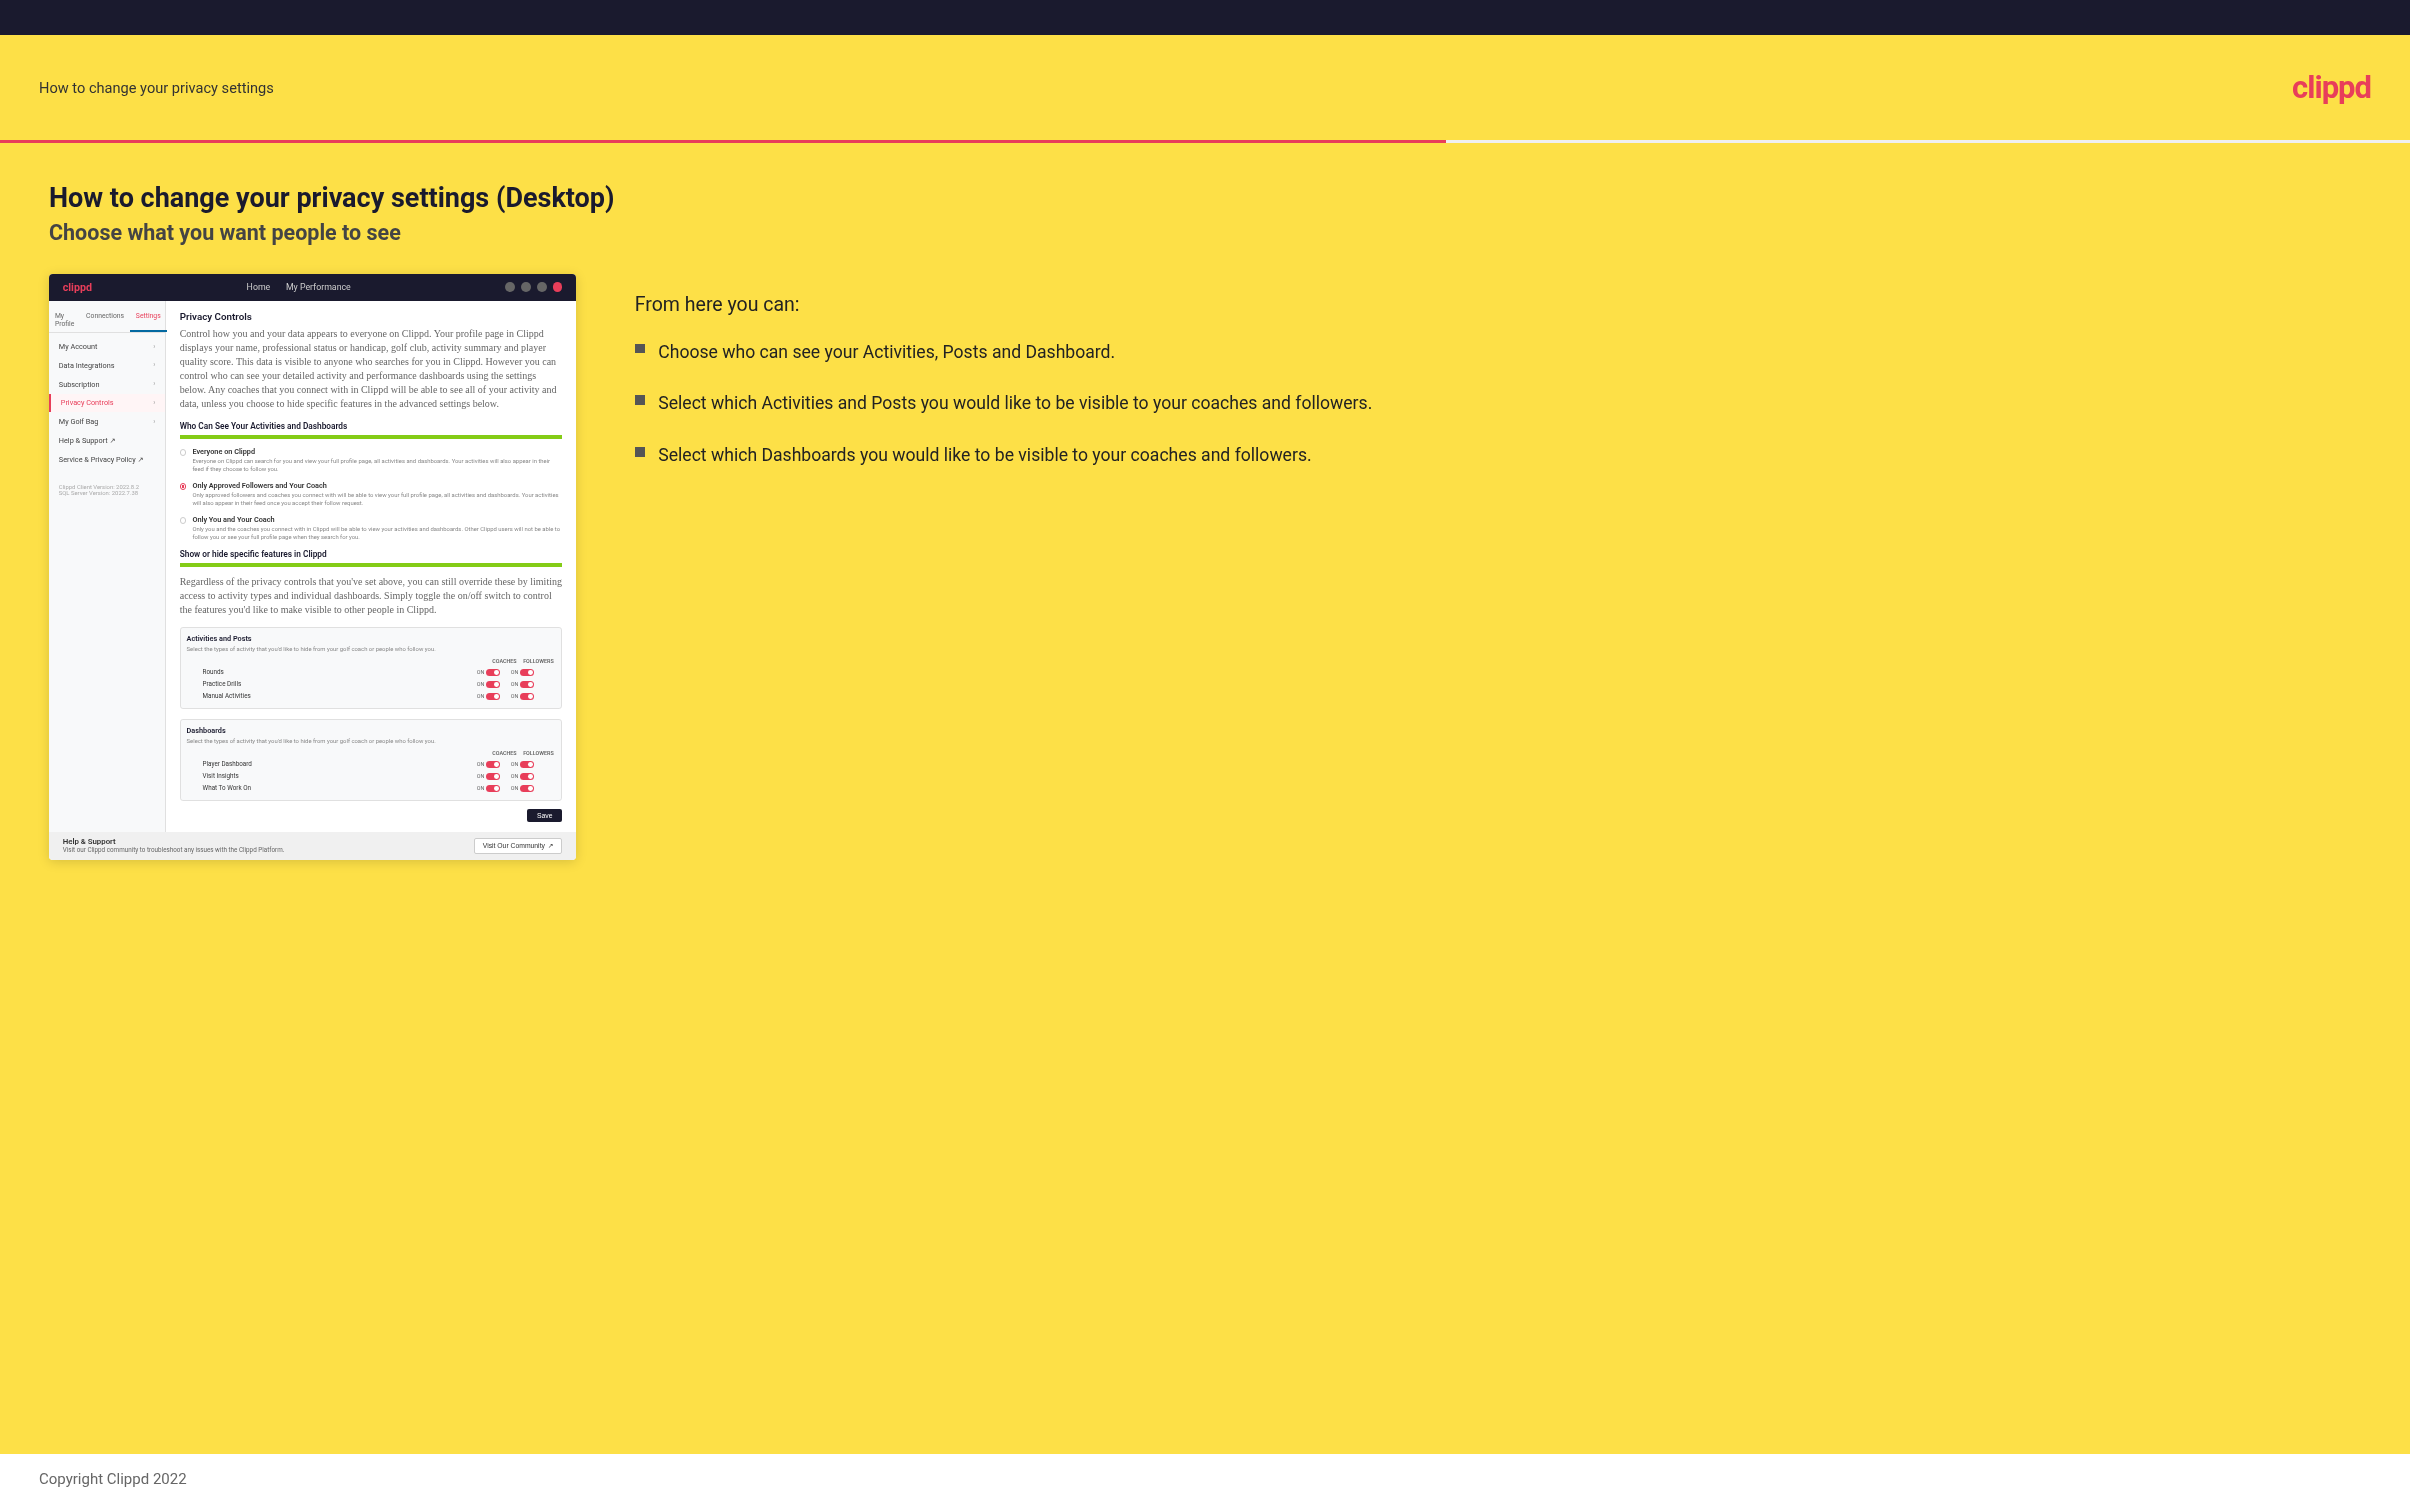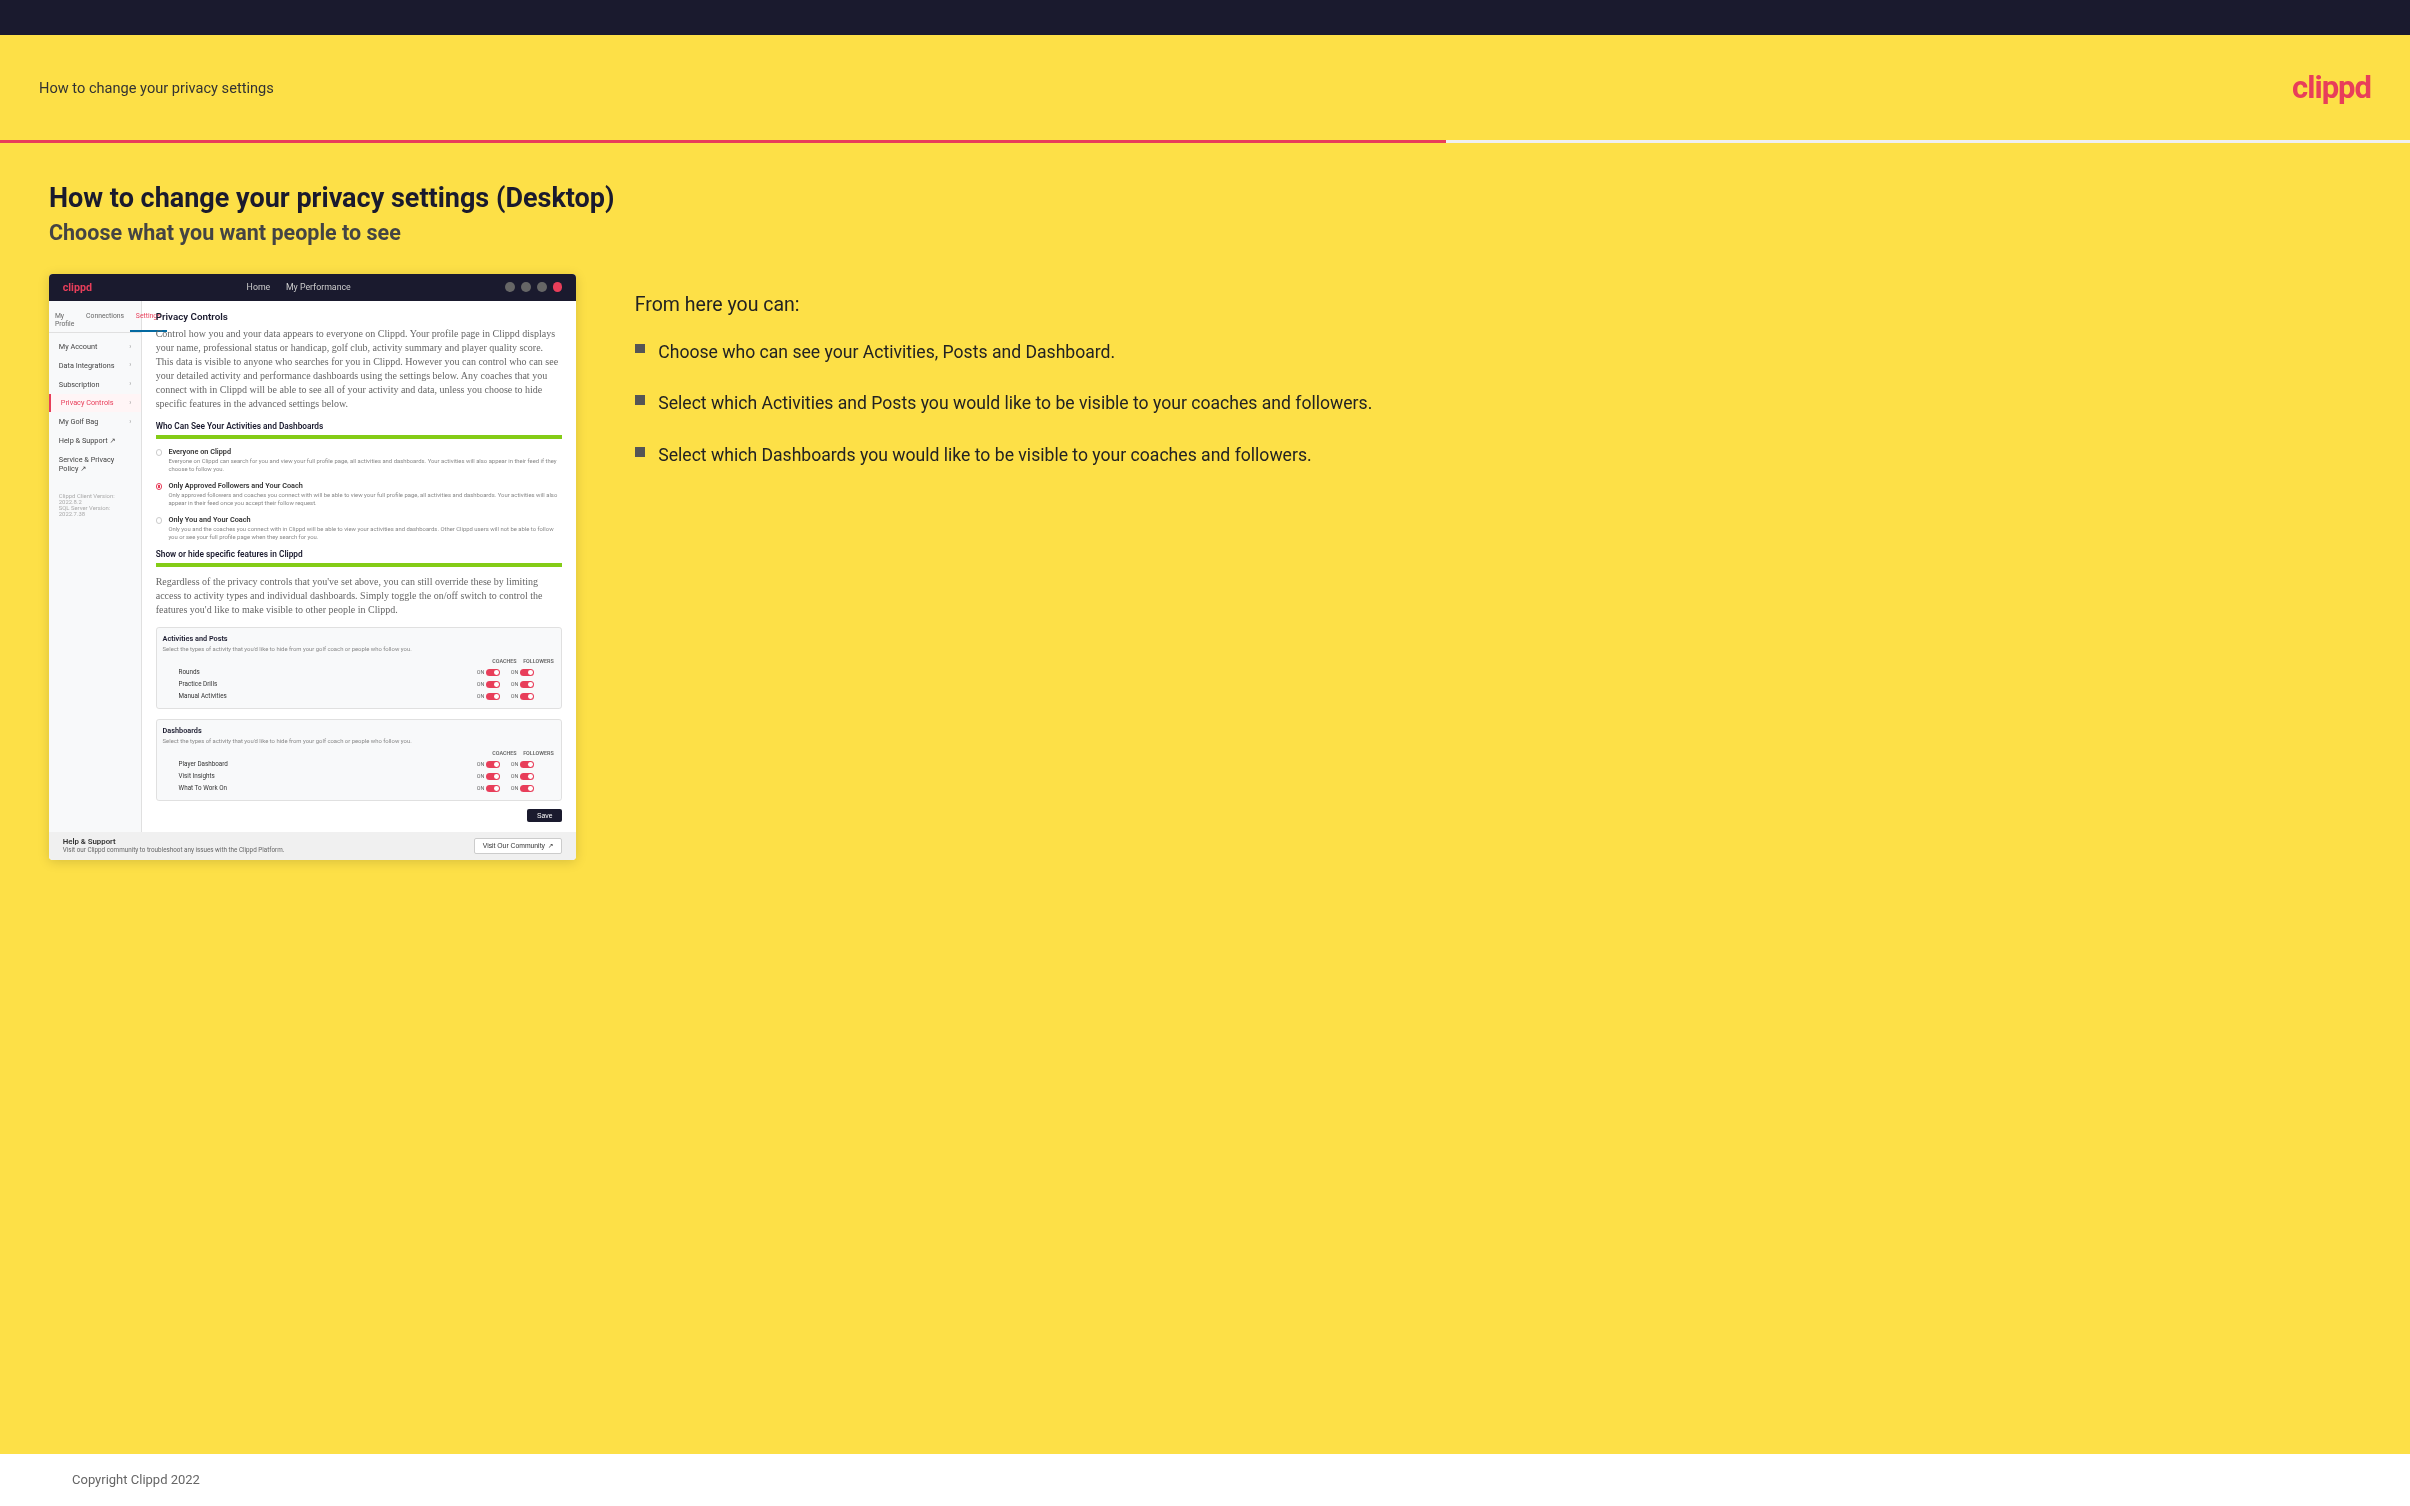--- a/index.html
+++ b/index.html
@@ -111,21 +111,21 @@
       border-radius: 50%;
     }
 
     .app-body {
       display: flex;
       background: #fff;
     }
 
     
     .app-sidebar {
-      width: 93px;
+      width: 117px;
       background: #f8f9fa;
       border-right: 1px solid #e0e0e0;
       padding: 7.8px 0;
       flex-shrink: 0;
     }
     .app-sidebar-tabs {
       display: flex;
       border-bottom: 1px solid #e0e0e0;
       margin-bottom: 3.9px;
     }
@@ -376,23 +376,22 @@
       color: #222;
       line-height: 1.4;
     }
 
     
     .footer {
       padding: 15.6px 39px;
       background: #fff;
     }
     .footer-text {
-      font-size: 13px;
+      font-size: 15px;
       color: #666;
-      margin-left: 33px;
     }
   </style>
 </head>
 <body>
 
 <div class="top-bar"></div>
 
 <div class="header">
   <span class="header-title">How to change your privacy settings</span>
   <span class="logo">clippd</span>

